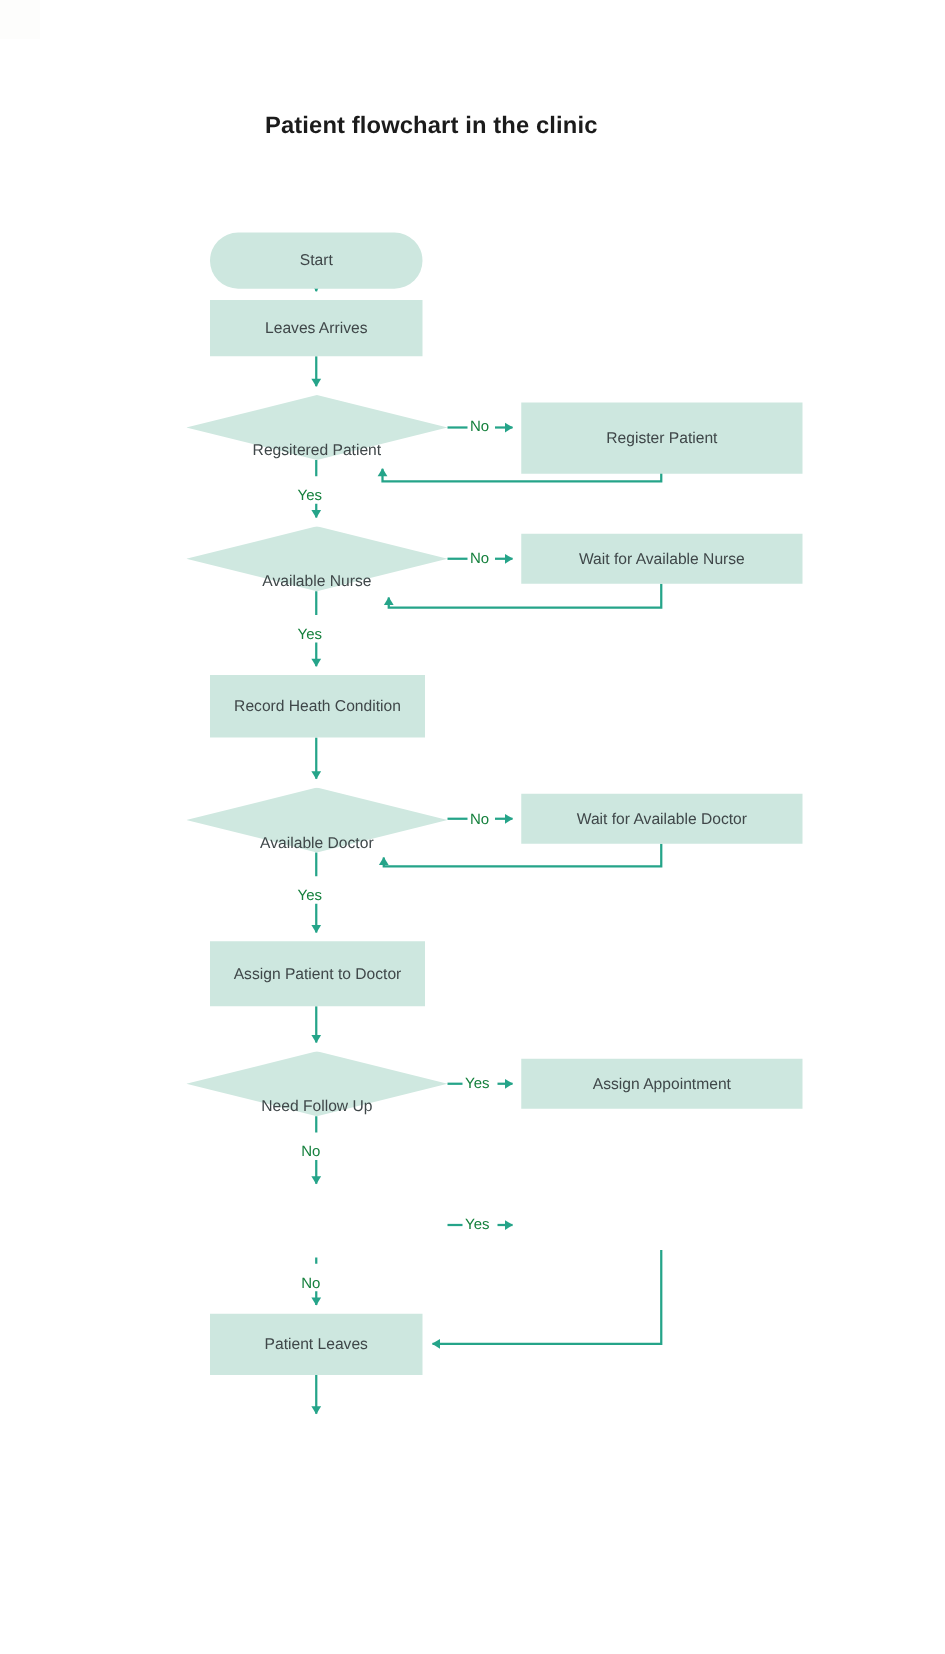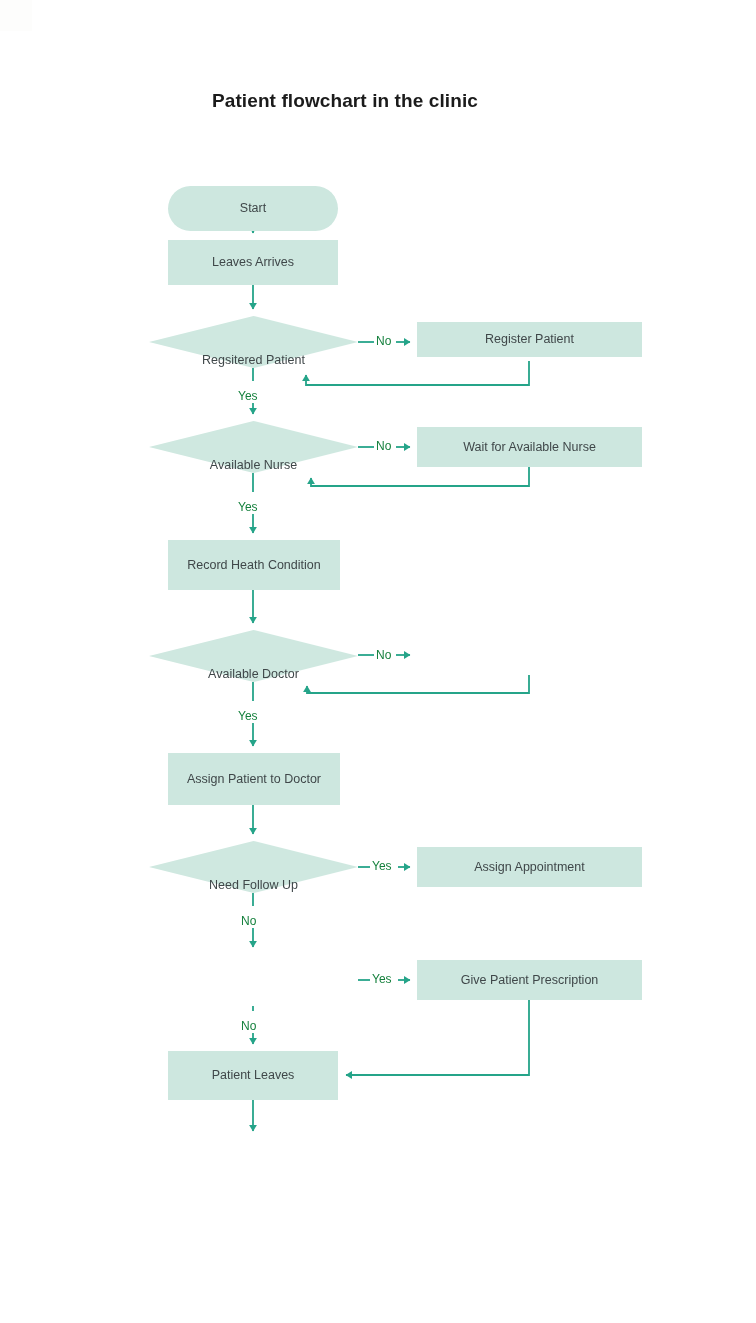--- a/index.html
+++ b/index.html
@@ -174,21 +174,21 @@
 
   <div class="node process" style="left:168px; top:240px; width:170px; height:45px;">
     <span class="node-label">Leaves Arrives</span>
   </div>
 
   <div class="node decision" style="left:149px; top:316px; width:209px; height:52px;">
     <span class="diamond-shape"></span>
     <span class="node-label">Regsitered Patient</span>
   </div>
 
-  <div class="node process" style="left:417px; top:322px; width:225px; height:35px;">
+  <div class="node process" style="left:417px; top:322px; width:225px; height:57px;">
     <span class="node-label">Register Patient</span>
   </div>
 
   <div class="node decision" style="left:149px; top:421px; width:209px; height:52px;text-align:center;">
     <span class="diamond-shape"></span>
     <span class="node-label">Available Nurse</span>
   </div>
 
   <div class="node process" style="left:417px; top:427px; width:225px; height:40px;">
     <span class="node-label">Wait for Available Nurse</span>
@@ -196,38 +196,38 @@
 
   <div class="node process" style="left:168px; top:540px; width:172px; height:50px;">
     <span class="node-label">Record Heath Condition</span>
   </div>
 
   <div class="node decision" style="left:149px; top:630px; width:209px; height:52px;">
     <span class="diamond-shape"></span>
     <span class="node-label">Available Doctor</span>
   </div>
 
+  <div class="node process" style="left:417px; top:635px; width:225px; height:40px;">
+    <span class="node-label">Wait for Available Doctor</span>
+  </div>
 
   <div class="node process" style="left:168px; top:753px; width:172px; height:52px;">
     <span class="node-label">Assign Patient to Doctor</span>
   </div>
 
   <div class="node decision" style="left:149px; top:841px; width:209px; height:52px;">
     <span class="diamond-shape"></span>
     <span class="node-label">Need Follow Up</span>
   </div>
 
   <div class="node process" style="left:417px; top:847px; width:225px; height:40px;">
     <span class="node-label">Assign Appointment</span>
   </div>
 
 
-  <div class="node process" style="left:417px; top:960px; width:225px; height:40px;">
-    <span class="node-label">Give Patient Prescription</span>
-  </div>
 
   <div class="node process" style="left:168px; top:1051px; width:170px; height:49px;">
     <span class="node-label">Patient Leaves</span>
   </div>
 
 
   <div class="edge-label" style="left:375px; top:334px;">No</div>
   <div class="edge-label" style="left:237px; top:389px;">Yes</div>
   <div class="edge-label" style="left:375px; top:439px;">No</div>
   <div class="edge-label" style="left:237px; top:500px;">Yes</div>

